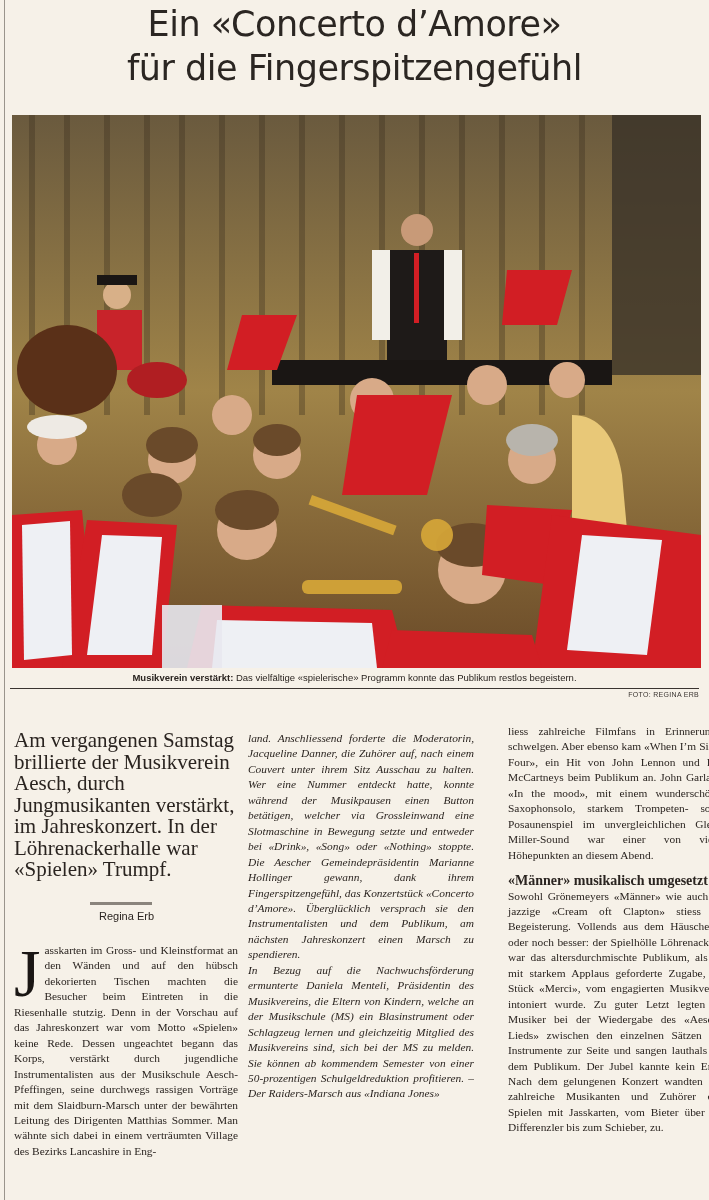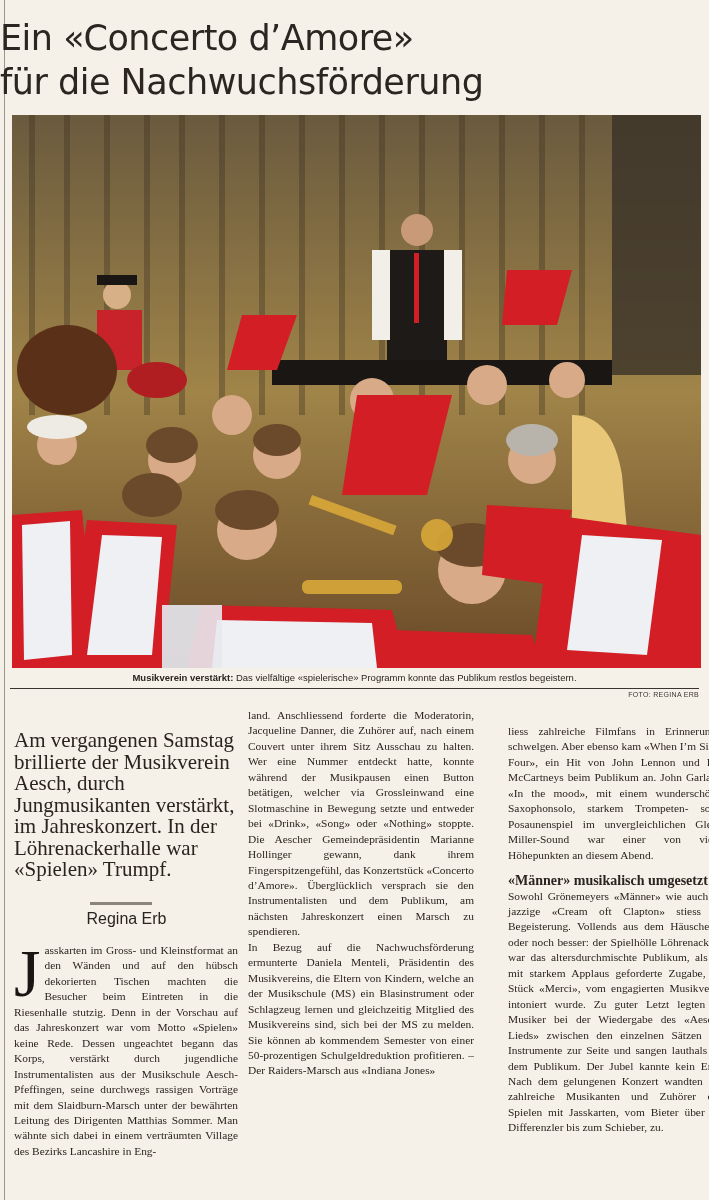--- a/index.html
+++ b/index.html
@@ -8,21 +8,22 @@
     background: #f6f1e8;
     position: relative;
     font-family: "Liberation Serif", serif;
     color: #2a2420;
   }
   .left-rule {
     position: absolute; left: 4px; top: 0; width: 1px; height: 1200px;
     background: #9a948c;
   }
   .headline {
-    position: absolute; left: 0; top: 16px; width: 709px;
+    position: absolute; left: 0; top: 2px; width: 709px;
+    text-align: center;
     font-family: "DejaVu Sans", sans-serif;
     font-size: 35px; line-height: 44px;
     color: #2b2622; letter-spacing: -0.5px;
     font-weight: normal;
   }
   .photo {
     position: absolute; left: 12px; top: 115px; width: 689px; height: 553px;
     overflow: hidden;
     background: linear-gradient(180deg, #6d5a3c 0%, #8a7448 30%, #9a7a3e 55%, #5c3a24 75%, #3a2418 100%);
   }
@@ -45,50 +46,50 @@
   .lead {
     position: absolute; left: 14px; top: 730px; width: 225px;
     font-family: "Liberation Serif", serif;
     font-size: 21px; line-height: 21.5px; color: #2a2420;
   }
   .byline-bar {
     position: absolute; left: 90px; top: 902px; width: 62px; height: 3px; background: #8a847c;
   }
   .byline {
     position: absolute; left: 14px; top: 910px; width: 225px; text-align: center;
-    font-family: "Liberation Sans", sans-serif; font-size: 16px; color: #2a2420;
+    font-family: "Liberation Sans", sans-serif; font-size: 11px; color: #2a2420;
   }
   .col {
     position: absolute;
     font-family: "Liberation Serif", serif;
     font-size: 11.4px; line-height: 15.45px;
     text-align: justify; color: #2a2420;
     hyphens: manual;
   }
   .col1 { left: 14px; top: 943px; width: 224px; }
-  .col2 { left: 248px; top: 708px; width: 226px; }
+  .col2 { left: 248px; top: 731px; width: 226px; font-style: italic; }
   .col3 { left: 484px; top: 724px; width: 219px; margin-left: 24px; }
   .dropcap {
     float: left; font-size: 68px; line-height: 56px; margin: 2px 4px 0 0;
     font-family: "Liberation Serif", serif; color: #1a1614;
   }
   .subhead {
     font-weight: bold; display: block; margin-top: 10px;
     font-size: 14px; line-height: 15.45px; text-align: left;
   }
   .col p { margin: 0; }
 </style>
 </head>
 <body>
 
 <div class="left-rule"></div>
 
 <h1 class="headline">
   <div>Ein «Concerto d’Amore»</div>
-  <div>für die Nachwuchsförderung</div>
+  <div>für die Fingerspitzengefühl</div>
 </h1>
 
 <div class="photo">
   <svg viewBox="0 0 689 553" preserveAspectRatio="none">
     <defs>
       <linearGradient id="curtain" x1="0" y1="0" x2="0" y2="1">
         <stop offset="0" stop-color="#6a5a3e"></stop>
         <stop offset="0.5" stop-color="#a08448"></stop>
         <stop offset="1" stop-color="#6a4a28"></stop>
       </linearGradient>

